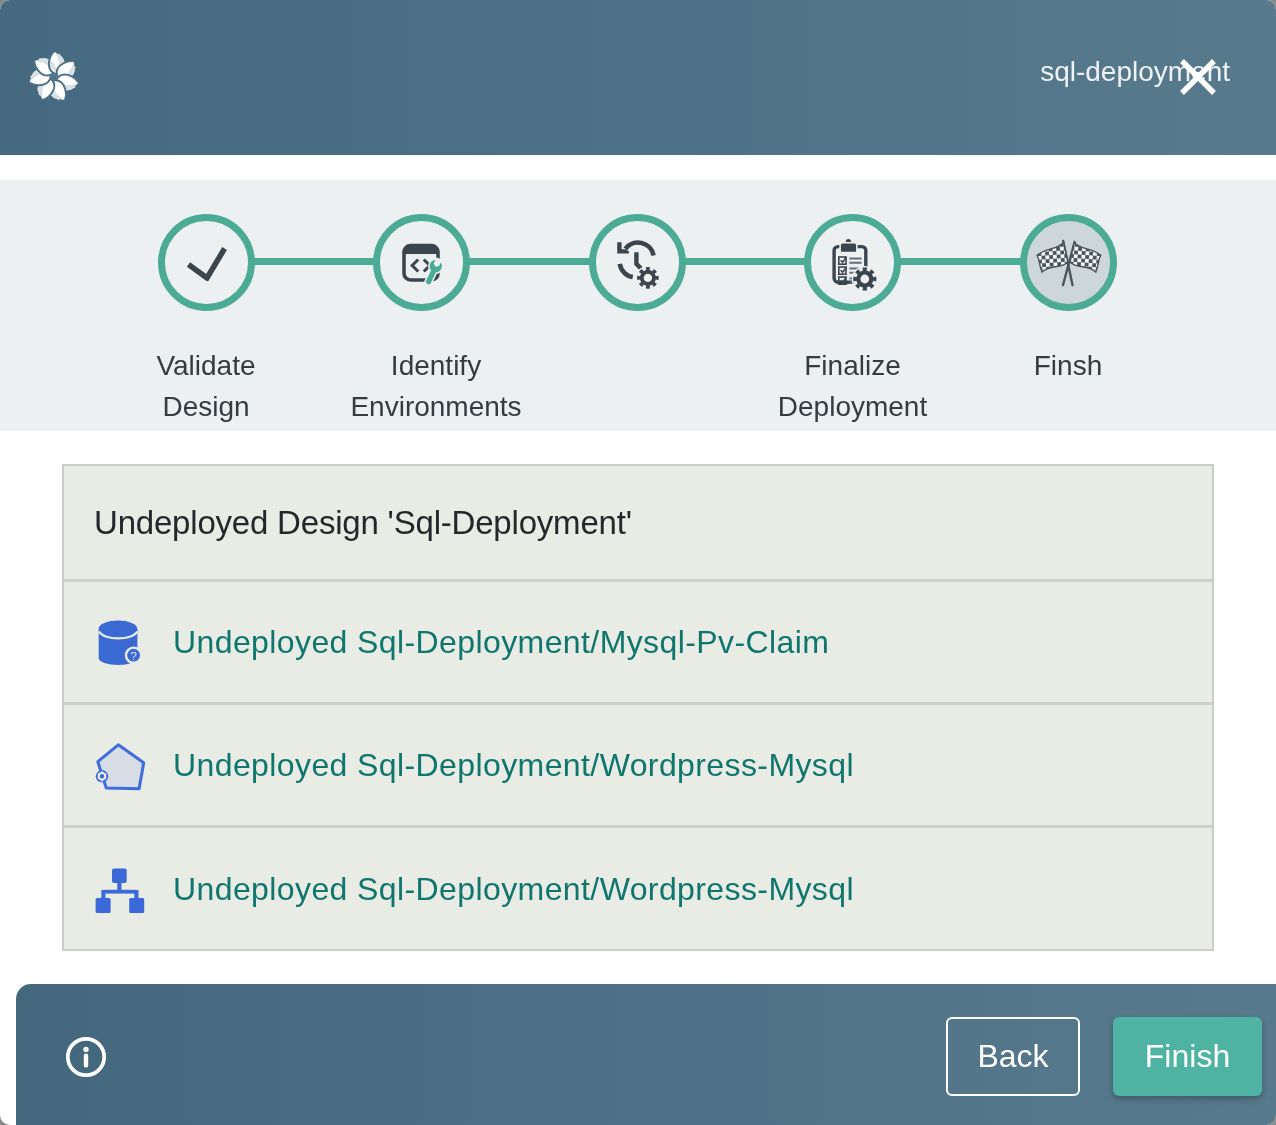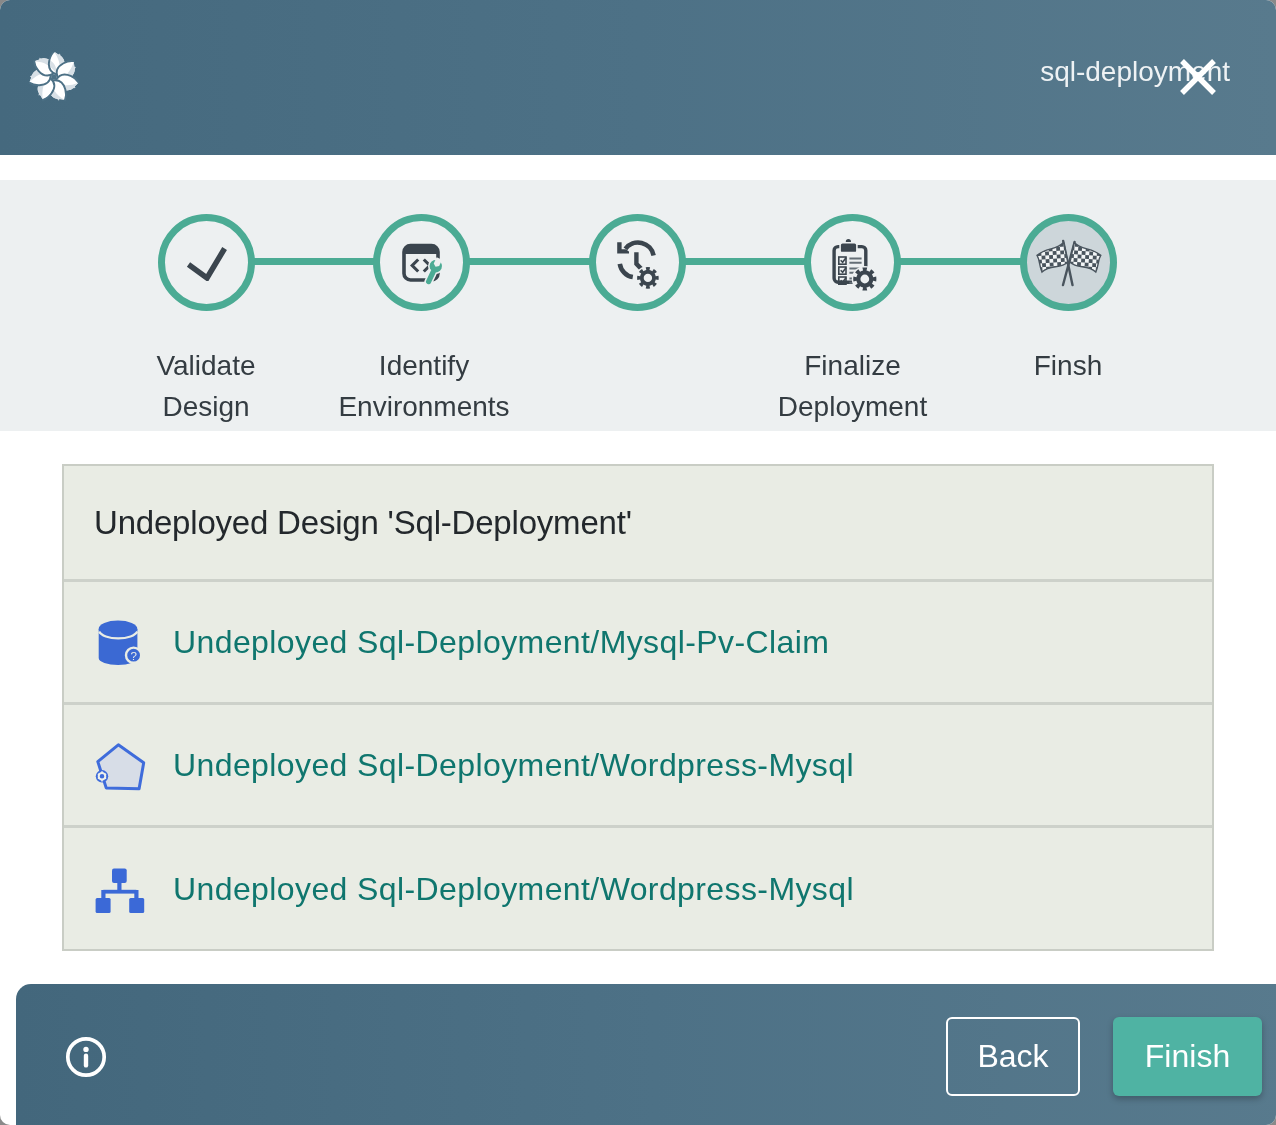--- a/index.html
+++ b/index.html
@@ -164,21 +164,21 @@
         <g stroke="#4a555e" stroke-width="2.4" stroke-linecap="round">
           <path d="M30.2 2 L39.5 46" fill="none"></path>
           <path d="M41.6 3 L30 46" fill="none"></path>
         </g>
         <path d="M30.5 3.5 C 23 11, 13 7, 3.2 14.5 C 5.8 19, 4.4 25, 7 31.5 C 16 24, 25 30, 33.5 23.5 C 32 16.5, 32 10, 30.5 3.5 Z" fill="url(#chk)" stroke="#4a555e" stroke-width="1.4" transform="rotate(-4 30.5 3.5)"></path>
         <path d="M41.3 3.5 C 48.8 11, 58.8 7, 68.6 14.5 C 66 19, 67.4 25, 64.8 31.5 C 55.8 24, 46.8 30, 38.3 23.5 C 39.8 16.5, 39.8 10, 41.3 3.5 Z" fill="url(#chk)" stroke="#4a555e" stroke-width="1.4" transform="rotate(4 41.3 3.5)"></path>
       </svg>
     </div>
 
     <div class="slabel" style="left:76px;">Validate<br>Design</div>
-    <div class="slabel" style="left:294px;">Identify<br>Environments</div>
+    <div class="slabel" style="left:306px;">Identify<br>Environments</div>
     <div class="slabel" style="left:938px;">Finsh</div>
     <div class="slabel" style="left:722.5px;">Finalize<br>Deployment</div>
   </div>
 
   <div id="content">
     <div id="panel">
       <div class="row" style="height:113px;">
         <div class="rowtext" style="left:30px;font-size:33px;letter-spacing:-0.2px;color:#23282c;">Undeployed Design 'Sql-Deployment'</div>
       </div>
       <div class="divider"></div>

